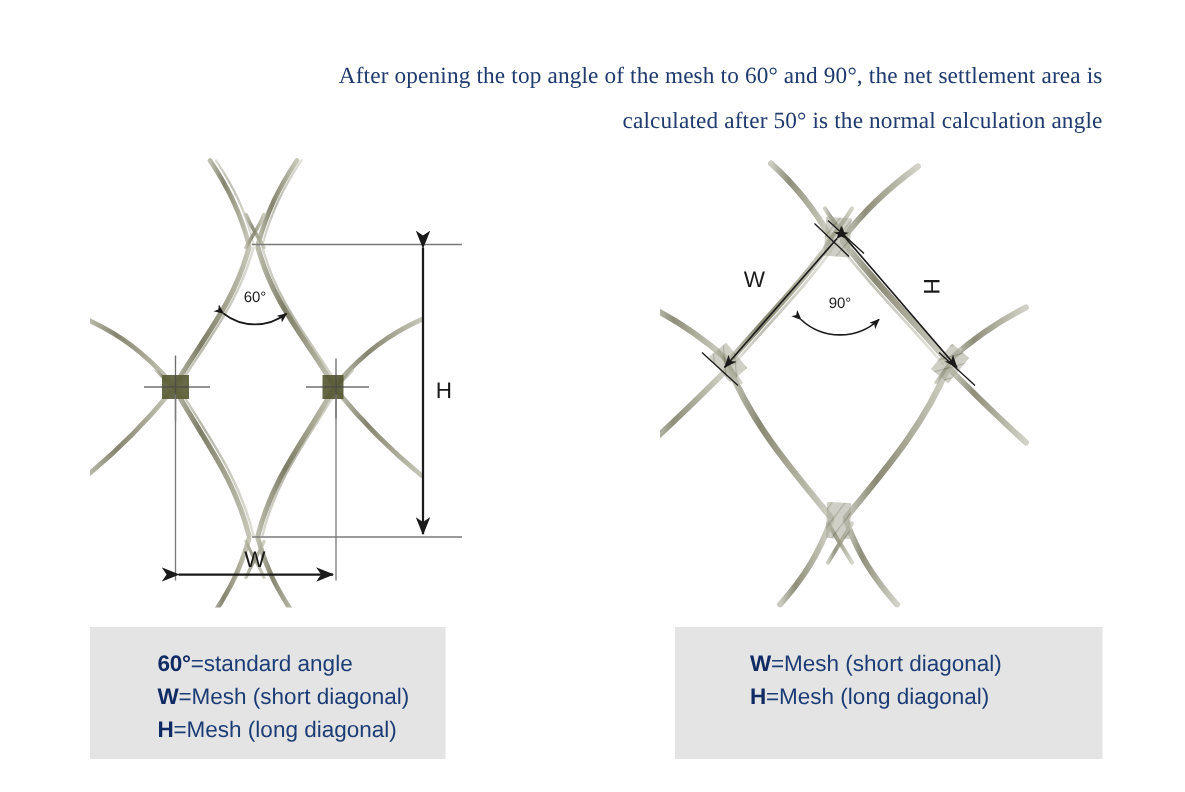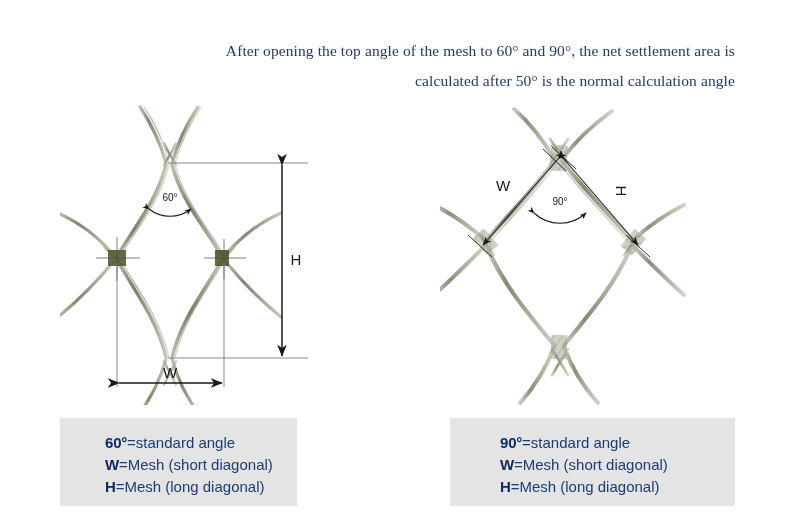--- a/index.html
+++ b/index.html
@@ -268,23 +268,20 @@
       </div>
       <div class="cap-line">
         <span class="cap-key">H</span><span>=Mesh (long diagonal)</span>
       </div>
     </div>
   </div>
 
   <div class="caption-box" id="caption-right">
     <div class="cap-inner">
       <div class="cap-line">
-        <span class="cap-key">90°</span><span>=standard angle</span>
-      </div>
-      <div class="cap-line">
         <span class="cap-key">W</span><span>=Mesh (short diagonal)</span>
       </div>
       <div class="cap-line">
         <span class="cap-key">H</span><span>=Mesh (long diagonal)</span>
       </div>
     </div>
   </div>
 
 </div>
 

